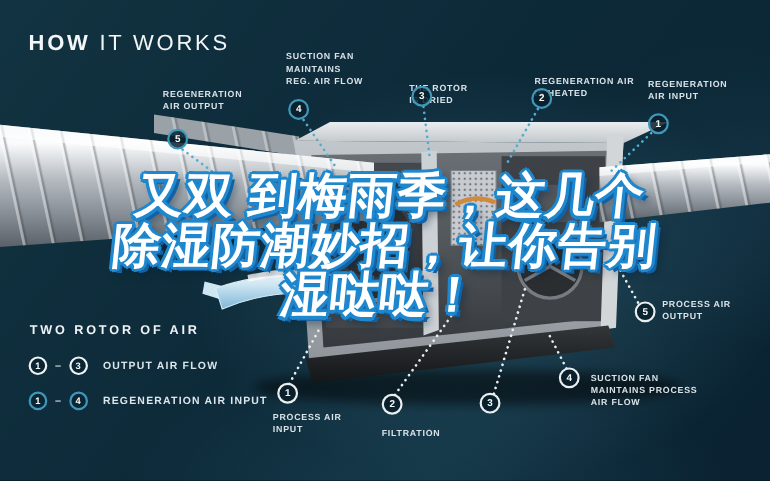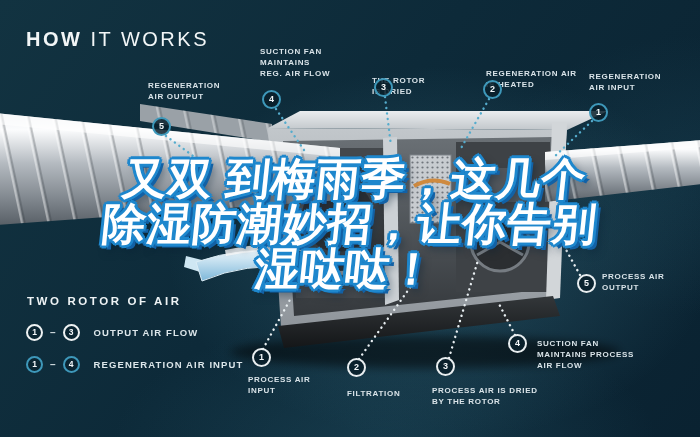--- a/index.html
+++ b/index.html
@@ -192,22 +192,20 @@
   <div class="badge" style="left:589px;top:103px;">1</div>
 
   <div class="badge white" style="left:252px;top:348px;">1</div>
   <div class="co-label" style="left:248px;top:374px;">PROCESS AIR
 INPUT</div>
 
   <div class="badge white" style="left:347px;top:358px;">2</div>
   <div class="co-label" style="left:347px;top:388px;">FILTRATION</div>
 
   <div class="badge white" style="left:436px;top:357px;">3</div>
-  <div class="co-label" style="left:432px;top:385px;">PROCESS AIR IS DRIED
-BY THE ROTOR</div>
 
   <div class="badge white" style="left:508px;top:334px;">4</div>
   <div class="co-label" style="left:537px;top:338px;">SUCTION FAN
 MAINTAINS PROCESS
 AIR FLOW</div>
 
   <div class="badge white" style="left:577px;top:274px;">5</div>
   <div class="co-label" style="left:602px;top:271px;">PROCESS AIR
 OUTPUT</div>
 

